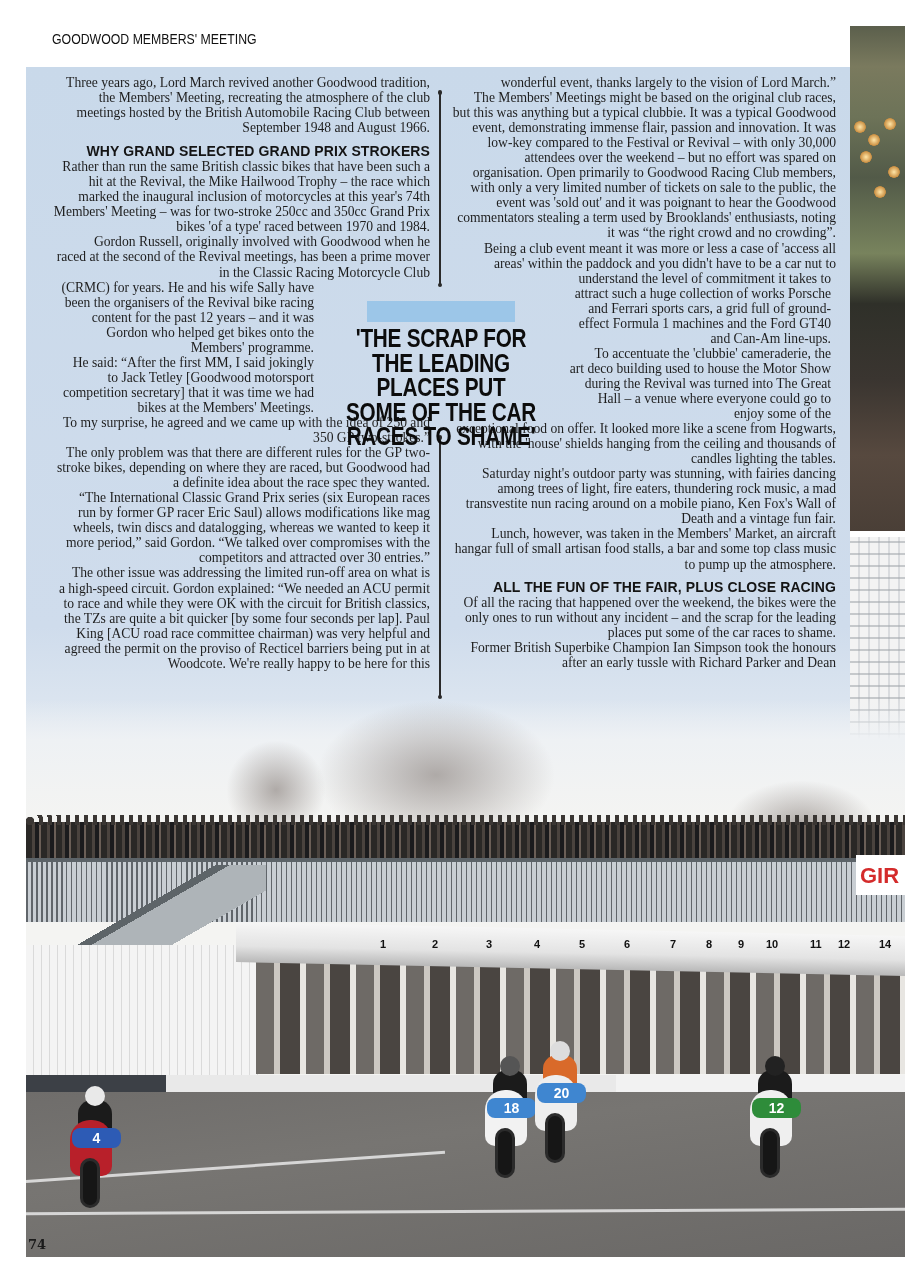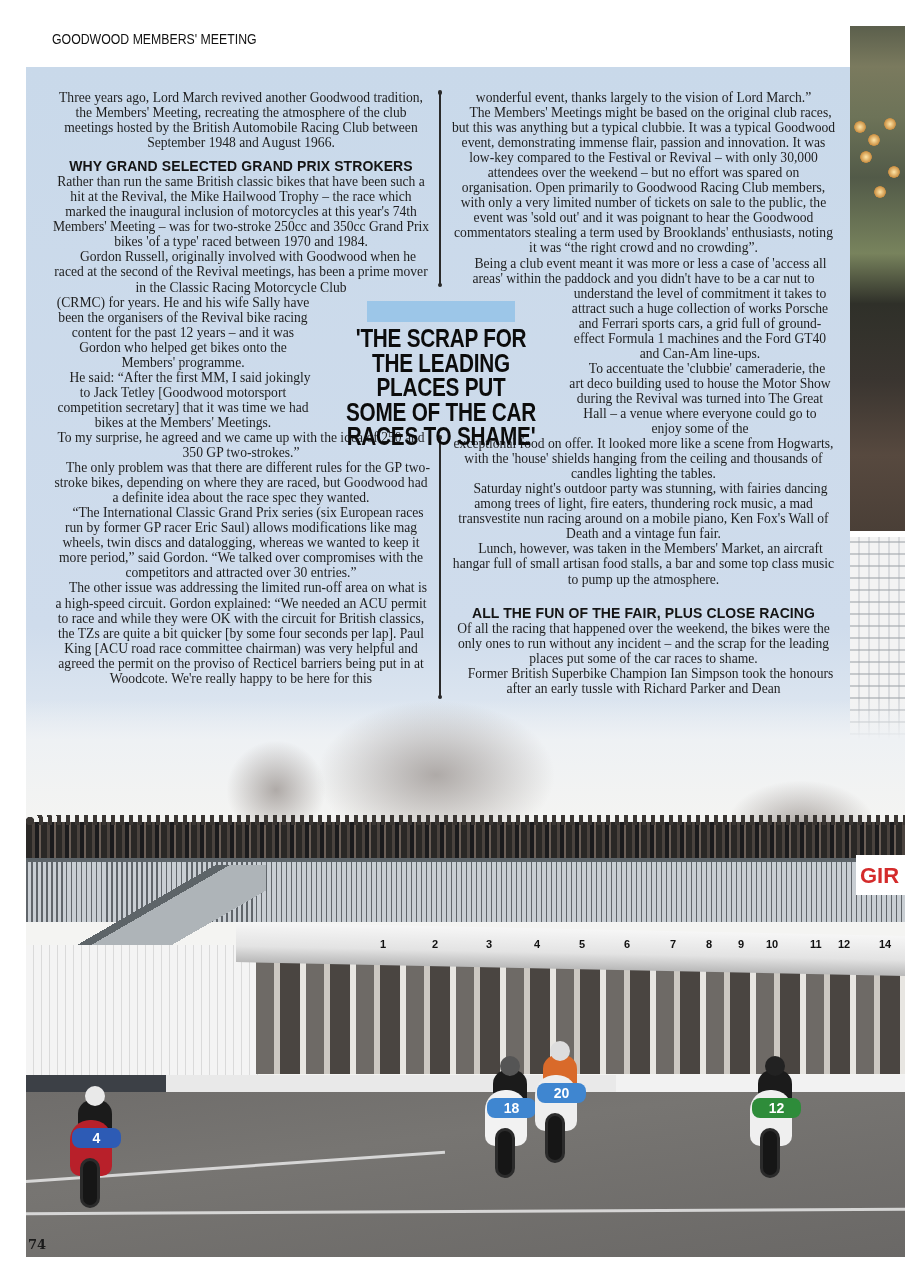--- a/index.html
+++ b/index.html
@@ -30,22 +30,22 @@
     position: absolute; left: 850px; top: 537px; width: 55px; height: 220px;
     background: repeating-linear-gradient(90deg, #f3f3f3 0 8px, #d9dbde 8px 10px),
                 #f0f0f0;
   }
   .strip-building::after {
     content: ""; position: absolute; inset: 0;
     background: repeating-linear-gradient(0deg, transparent 0 10px, rgba(160,165,170,.55) 10px 12px);
   }
 
   .column {
-    position: absolute; top: 90px; font-size: 13.6px; line-height: 15.05px;
-    text-align: center;
+    position: absolute; top: 75px; font-size: 13.6px; line-height: 15.05px;
+    text-align: right;
   }
   .col-left { left: 52px; width: 378px; }
   .col-right { left: 451px; width: 385px; }
   .column p { text-indent: 0; }
   .column p.ind { text-indent: 14px; }
   .column h3 {
     font-family: "Liberation Sans", "DejaVu Sans", sans-serif; font-weight: bold;
     font-size: 14px; line-height: 15px; letter-spacing: 0.1px; color: #141414;
     margin-top: 9px;
   }
@@ -171,21 +171,21 @@
   <p>wonderful event, thanks largely to the vision of Lord March.”</p>
   <p class="ind">The Members' Meetings might be based on the original club races, but this was anything but a typical clubbie. It was a typical Goodwood event, demonstrating immense flair, passion and innovation. It was low-key compared to the Festival or Revival – with only 30,000 attendees over the weekend – but no effort was spared on organisation. Open primarily to Goodwood Racing Club members, with only a very limited number of tickets on sale to the public, the event was 'sold out' and it was poignant to hear the Goodwood commentators stealing a term used by Brooklands' enthusiasts, noting it was “the right crowd and no crowding”.</p>
   <p class="ind">Being a club event meant it was more or less a case of 'access all areas' within the paddock and you didn't have to be a car nut to</p>
   <div style="margin-left:118px;width:262px">
     <p>understand the level of commitment it takes to attract such a huge collection of works Porsche and Ferrari sports cars, a grid full of ground-effect Formula 1 machines and the Ford GT40 and Can-Am line-ups.</p>
     <p class="ind">To accentuate the 'clubbie' cameraderie, the art deco building used to house the Motor Show during the Revival was turned into The Great Hall – a venue where everyone could go to enjoy some of the</p>
   </div>
   <p>exceptional food on offer. It looked more like a scene from Hogwarts, with the 'house' shields hanging from the ceiling and thousands of candles lighting the tables.</p>
   <p class="ind">Saturday night's outdoor party was stunning, with fairies dancing among trees of light, fire eaters, thundering rock music, a mad transvestite nun racing around on a mobile piano, Ken Fox's Wall of Death and a vintage fun fair.</p>
   <p class="ind">Lunch, however, was taken in the Members' Market, an aircraft hangar full of small artisan food stalls, a bar and some top class music to pump up the atmosphere.</p>
-  <h3 style="margin-top:19px">ALL THE FUN OF THE FAIR, PLUS CLOSE RACING</h3>
+  <h3 style="margin-top:8px">ALL THE FUN OF THE FAIR, PLUS CLOSE RACING</h3>
   <p>Of all the racing that happened over the weekend, the bikes were the only ones to run without any incident – and the scrap for the leading places put some of the car races to shame.</p>
   <p class="ind">Former British Superbike Champion Ian Simpson took the honours after an early tussle with Richard Parker and Dean</p>
 </div>
 
 <div class="quote-bar"></div>
 <div class="pull-quote">'THE SCRAP FOR THE LEADING PLACES PUT SOME OF THE CAR RACES TO SHAME'</div>
 
 <div class="photo">
   <div class="sky-tree" style="left:290px;top:0px;width:240px;height:150px"></div>
   <div class="sky-tree" style="left:200px;top:40px;width:100px;height:100px"></div>

